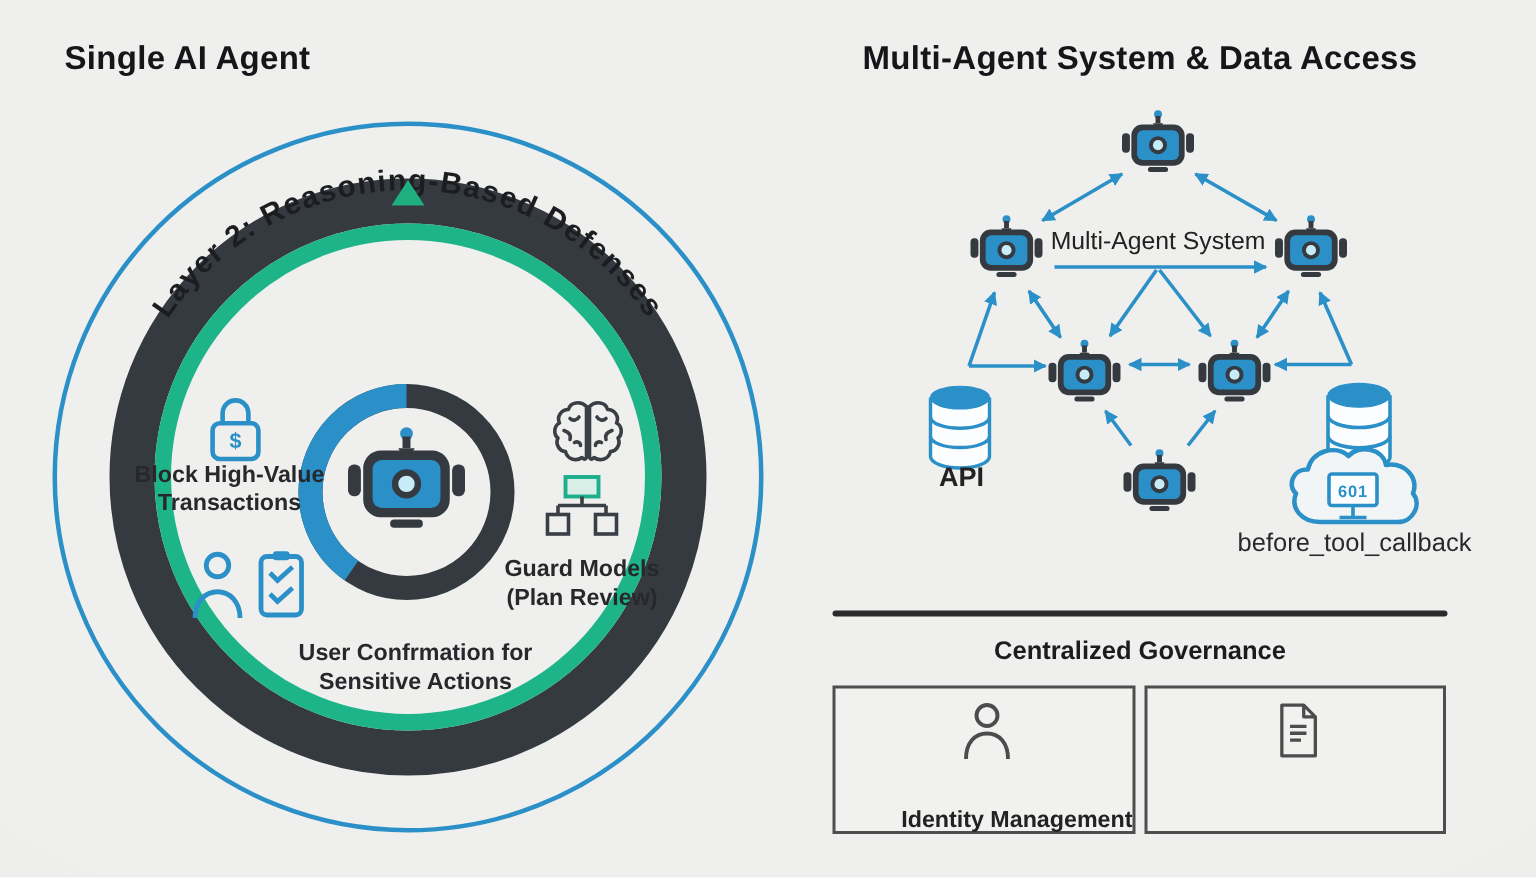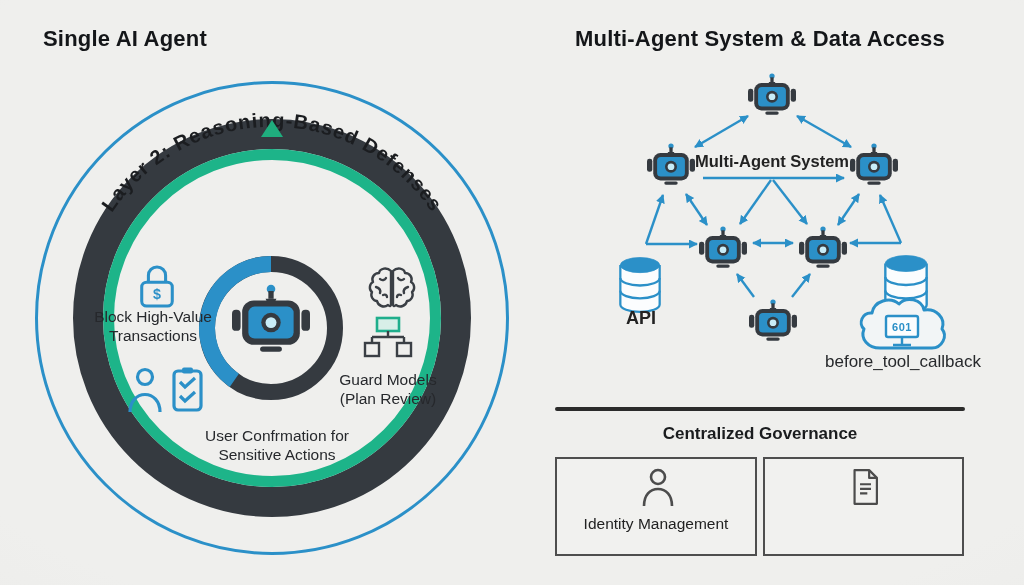--- a/index.html
+++ b/index.html
@@ -12,29 +12,29 @@
   .panel-title{font-size:22px;font-weight:bold;letter-spacing:.2px;color:#141619;white-space:nowrap;}
   
   .circle{border-radius:50%;box-sizing:border-box;}
   .ring-blue{left:35px;top:81px;width:474px;height:474px;border:3px solid #2b90c8;}
   .ring-dark{left:73px;top:119px;width:398px;height:398px;border:30px solid #353a40;}
   .ring-green{left:103px;top:149px;width:338px;height:338px;border:11px solid #1db489;}
   .tri-up{width:0;height:0;border-left:11px solid transparent;border-right:11px solid transparent;border-bottom:17px solid #1fae7e;}
   .center-label{width:260px;left:150px;top:209px;text-align:center;line-height:1.35;}
   .center-label .l1{font-size:16px;font-weight:bold;color:#202226;}
   .center-label .l2{font-size:15px;color:#2a2c30;}
-  .ring-label{text-align:center;line-height:1.22;font-size:15.5px;font-weight:400;color:#26282c;}
+  .ring-label{text-align:center;line-height:1.22;font-size:15.5px;font-weight:700;color:#26282c;}
   .ctr{transform:translateX(-50%);}
-  .net-label{font-size:16.5px;font-weight:700;color:#222;white-space:nowrap;}
+  .net-label{font-size:16.5px;font-weight:400;color:#222;white-space:nowrap;}
   .small-label{font-size:17px;color:#27292c;text-align:center;line-height:1.25;}
   .api-label{font-size:18px;font-weight:700;color:#222;}
   .divider{width:410px;height:3.5px;background:#2b2b2b;border-radius:2px;}
   .gov-title{font-size:17px;font-weight:bold;color:#1a1c1e;white-space:nowrap;}
   .gov-card{width:202px;height:99px;border:2px solid #4e4e4e;box-sizing:border-box;background:rgba(255,255,255,0.12);}
-  .gov-card-label{font-size:15.5px;font-weight:400;color:#222;text-align:center;width:100%;}
+  .gov-card-label{font-size:15.5px;font-weight:700;color:#222;text-align:right;width:100%;margin-top:23px;}
   .robot svg{display:block;width:100%;height:auto;}
   svg{overflow:visible;}
 </style>
 </head>
 <body>
 
 <div id="stage">
 
   <div class="abs panel-title" style="left:43px;top:26px;">Single AI Agent</div>
 

